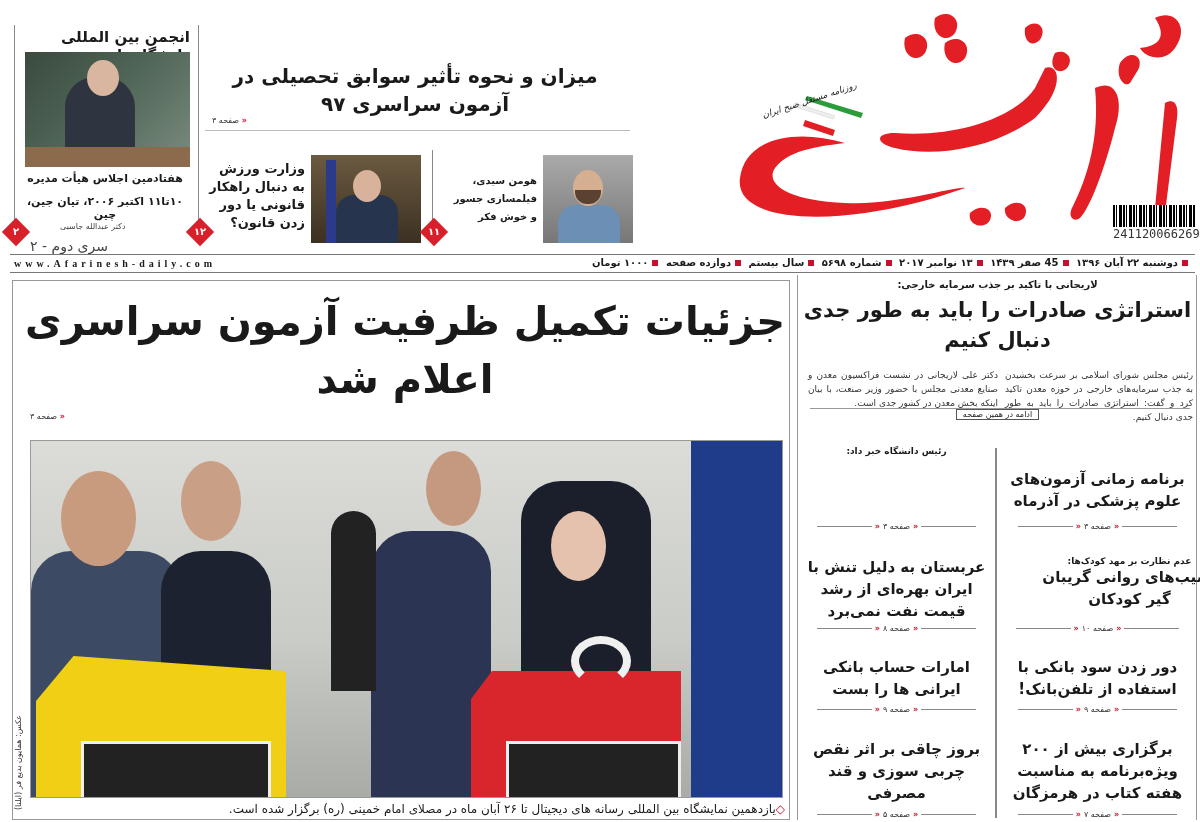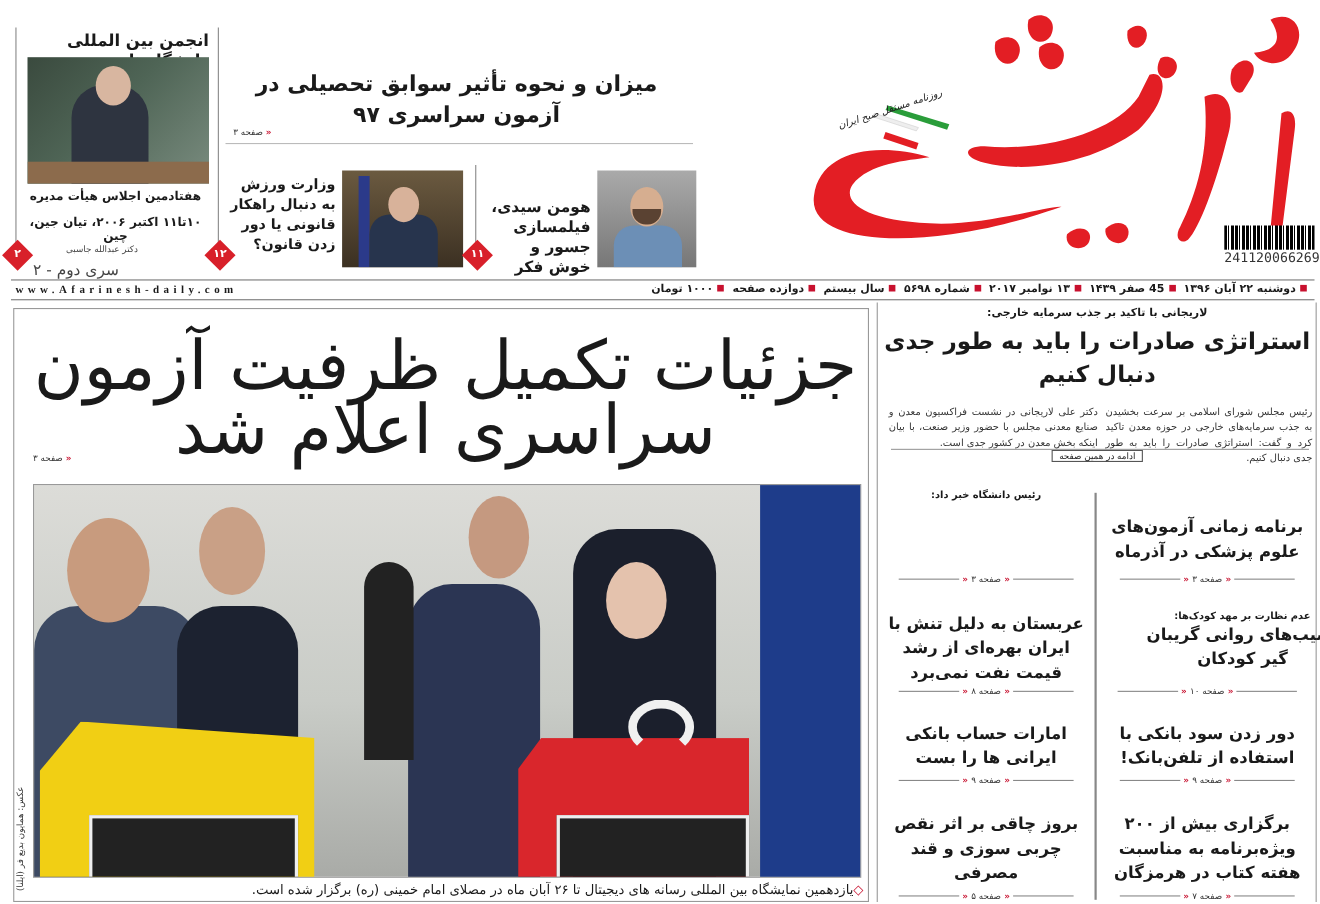--- a/index.html
+++ b/index.html
@@ -34,39 +34,39 @@
   .t2-photo { left: 311px; top: 155px; width: 110px; height: 88px; background: linear-gradient(180deg,#6b5a40,#3b3022); }
   .t2-photo .suit { position:absolute; left:25px; top:40px; width:62px; height:48px; background:#27344d; border-radius:18px 18px 0 0; }
   .t2-photo .face { position:absolute; left:42px; top:15px; width:28px; height:32px; background:#d8b29a; border-radius:50%; }
   .t2-photo .flag { position:absolute; left:15px; top:5px; width:10px; height:83px; background:#2b3a8a; }
   .t2-text { left: 205px; top: 160px; width: 100px; text-align: right; font-size: 13px; font-weight: bold; line-height: 18px; }
 
   .t3-photo { left: 543px; top: 155px; width: 90px; height: 88px; background: linear-gradient(180deg,#aaa,#777); }
   .t3-photo .shirt { position:absolute; left:15px; top:50px; width:62px; height:38px; background:#6c8fb6; border-radius:18px 18px 0 0; }
   .t3-photo .face { position:absolute; left:30px; top:15px; width:30px; height:36px; background:#d6ae90; border-radius:50%; }
   .t3-photo .beard { position:absolute; left:32px; top:35px; width:26px; height:14px; background:#5a4232; border-radius:0 0 12px 12px; }
-  .t3-text { left: 445px; top: 172px; width: 92px; text-align: right; font-size: 14px; font-weight: bold; line-height: 18px; margin-top: 8px; }
+  .t3-text { left: 445px; top: 172px; width: 92px; text-align: right; font-size: 10px; font-weight: bold; line-height: 18px; }
 
   
   .logo { left: 735px; top: 8px; width: 465px; height: 220px; }
   .barcode { left: 1113px; top: 205px; width: 82px; height: 34px; }
   .barcode-bars { width: 82px; height: 22px;
      background: repeating-linear-gradient(90deg,#000 0 2px,#fff 2px 3px,#000 3px 4px,#fff 4px 6px,#000 6px 9px,#fff 9px 10px); }
   .barcode-num { font-family: "DejaVu Sans Mono", monospace; font-size: 12px; color:#333; }
 
   
   .datebar-top { left: 10px; top: 254px; width: 1185px; height: 1px; background:#777; }
   .datebar-bot { left: 10px; top: 272px; width: 1185px; height: 1px; background:#777; }
   .url { left: 14px; top: 258px; font-size: 10px; font-weight: bold; letter-spacing: 4px; font-family: "Liberation Serif", serif; }
   .dateline { right: 8px; top: 257px; font-size: 10px; font-weight: bold; text-align: right; white-space: nowrap; }
   .dateline .sq { display:inline-block; width:6px; height:6px; background:#c8102e; margin: 0 4px; }
 
   
   .main-box { left: 12px; top: 280px; width: 778px; height: 540px; border: 1px solid #999; }
-  .main-head { left: 20px; top: 304px; width: 770px; text-align: center; font-size: 62px; font-weight: normal; line-height: 58px; }
+  .main-head { left: 20px; top: 292px; width: 770px; text-align: center; font-size: 40px; font-weight: bold; line-height: 58px; }
   .main-ref { left: 30px; top: 412px; }
   .main-photo { left: 30px; top: 440px; width: 753px; height: 358px; background: linear-gradient(180deg,#dcdcd8 0%,#c9ccc7 55%,#a9aba7 100%); overflow: hidden; border:1px solid #999; }
   .fig { position:absolute; border-radius: 40px 40px 0 0; }
   .photo-credit { left: 12px; top: 660px; width: 14px; height: 150px; }
   .photo-credit span { display:block; transform: rotate(-90deg); transform-origin: left top; white-space:nowrap; font-size:8px; position:absolute; left:2px; top:150px; color:#333; }
   .caption { left: 30px; top: 802px; width: 755px; text-align: right; font-size: 12px; }
   .caption .diamond { color:#c8102e; }
 
   
   .r-kicker { left: 800px; top: 279px; width: 395px; text-align: center; font-size: 10px; font-weight: bold; }

